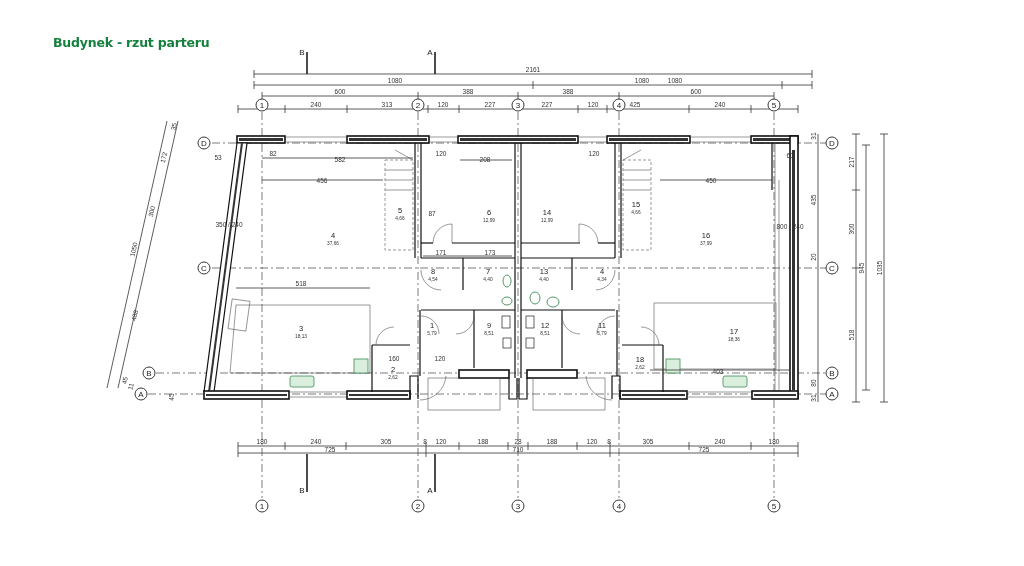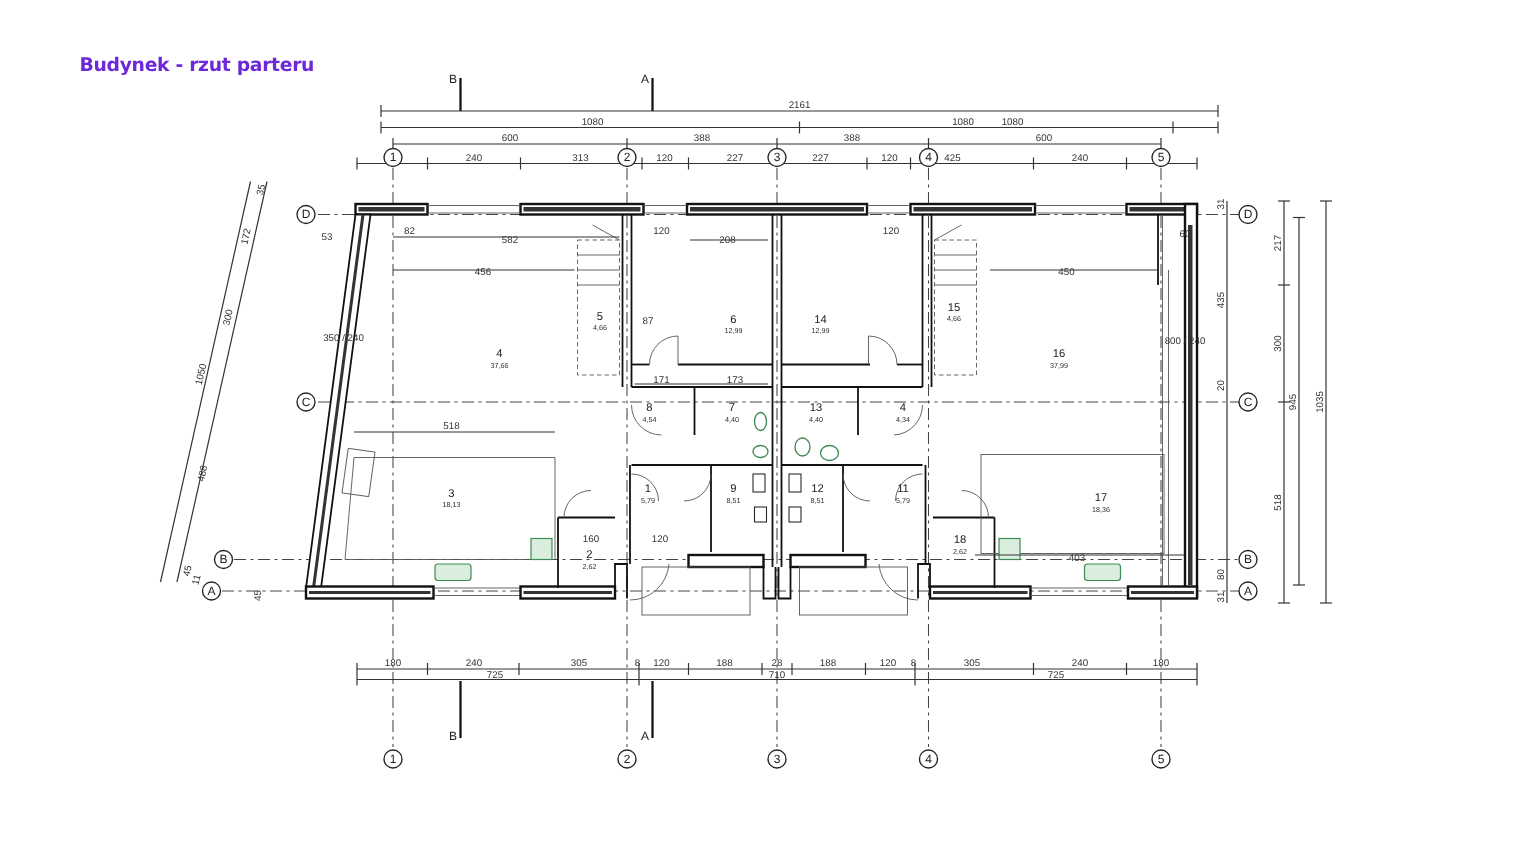--- a/index.html
+++ b/index.html
@@ -1,19 +1,19 @@
 <!DOCTYPE html>
 <html><head>
 <meta charset="utf-8">
 <style>
   html, body { margin: 0; padding: 0; background: #ffffff; }
   body { width: 1024px; height: 566px; position: relative; overflow: hidden;
          font-family: "Liberation Sans", sans-serif; }
   .title { position: absolute; left: 53px; top: 35px; font-size: 12.5px; font-weight: bold;
-           color: #6d28d9; font-family: "DejaVu Sans", sans-serif; letter-spacing: -0.2px; }
+           color: #15803d; font-family: "DejaVu Sans", sans-serif; letter-spacing: -0.2px; }
   svg { position: absolute; left: 0; top: 0; }
   .dim { stroke: #333; stroke-width: 0.8; fill: none; }
   .dimtxt { font-size: 6.5px; fill: #333; font-family: "Liberation Sans", sans-serif; text-anchor: middle; }
   .axis { stroke: #444; stroke-width: 0.7; stroke-dasharray: 8 3 2 3; fill: none; }
   .bubble { fill: #fff; stroke: #222; stroke-width: 0.9; }
   .bubtxt { font-size: 8px; fill: #222; text-anchor: middle; dominant-baseline: central; font-family: "Liberation Sans", sans-serif; }
   .wall { fill: #fff; stroke: #111; stroke-width: 1.6; }
   .wallthin { stroke: #111; stroke-width: 1.2; fill: none; }
   .light { stroke: #555; stroke-width: 0.6; fill: none; }
   .dash { stroke: #555; stroke-width: 0.6; stroke-dasharray: 3 2; fill: none; }

